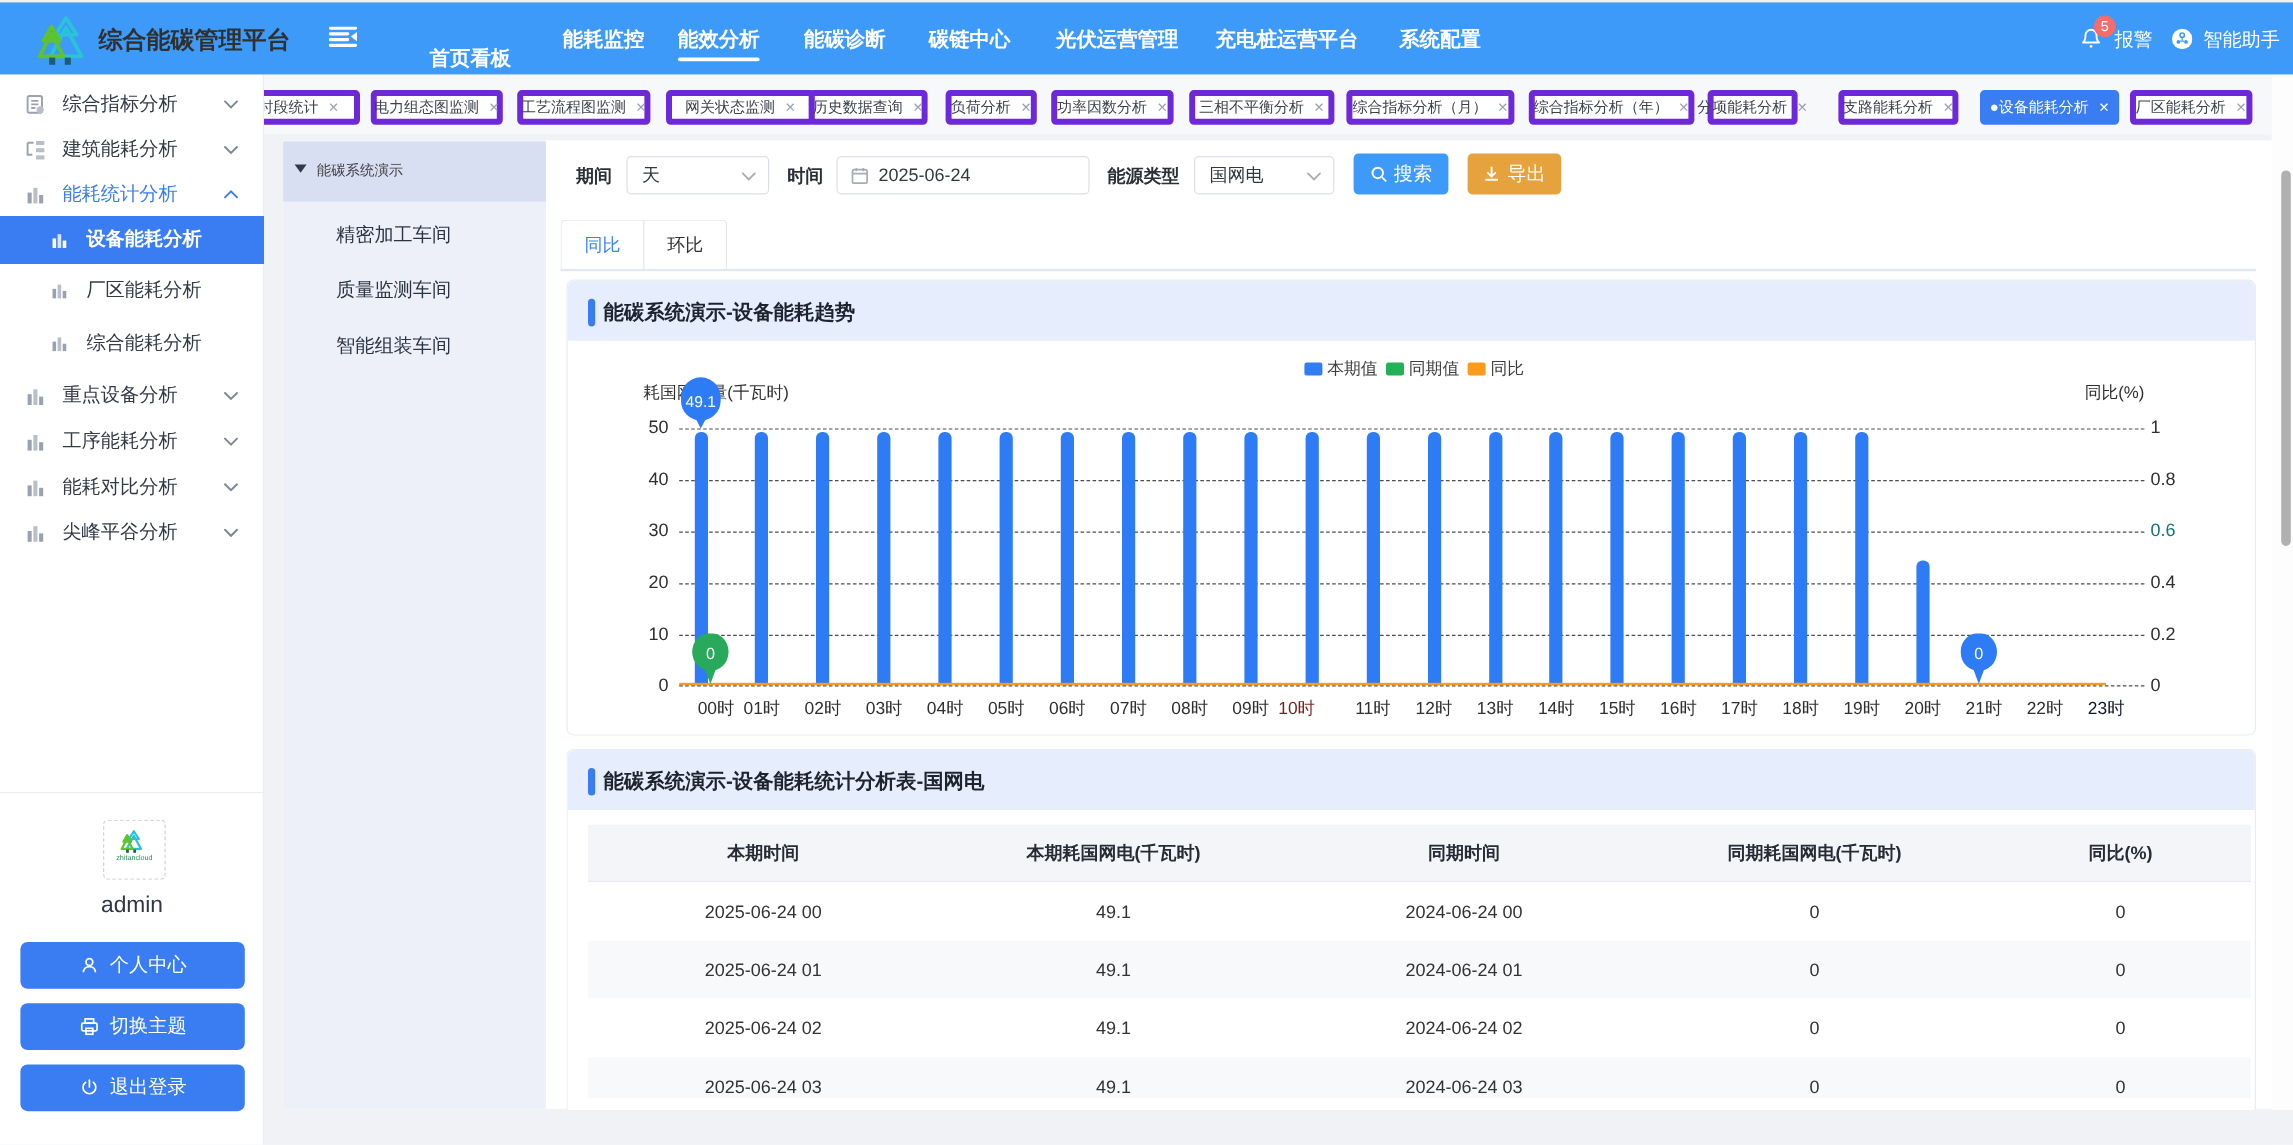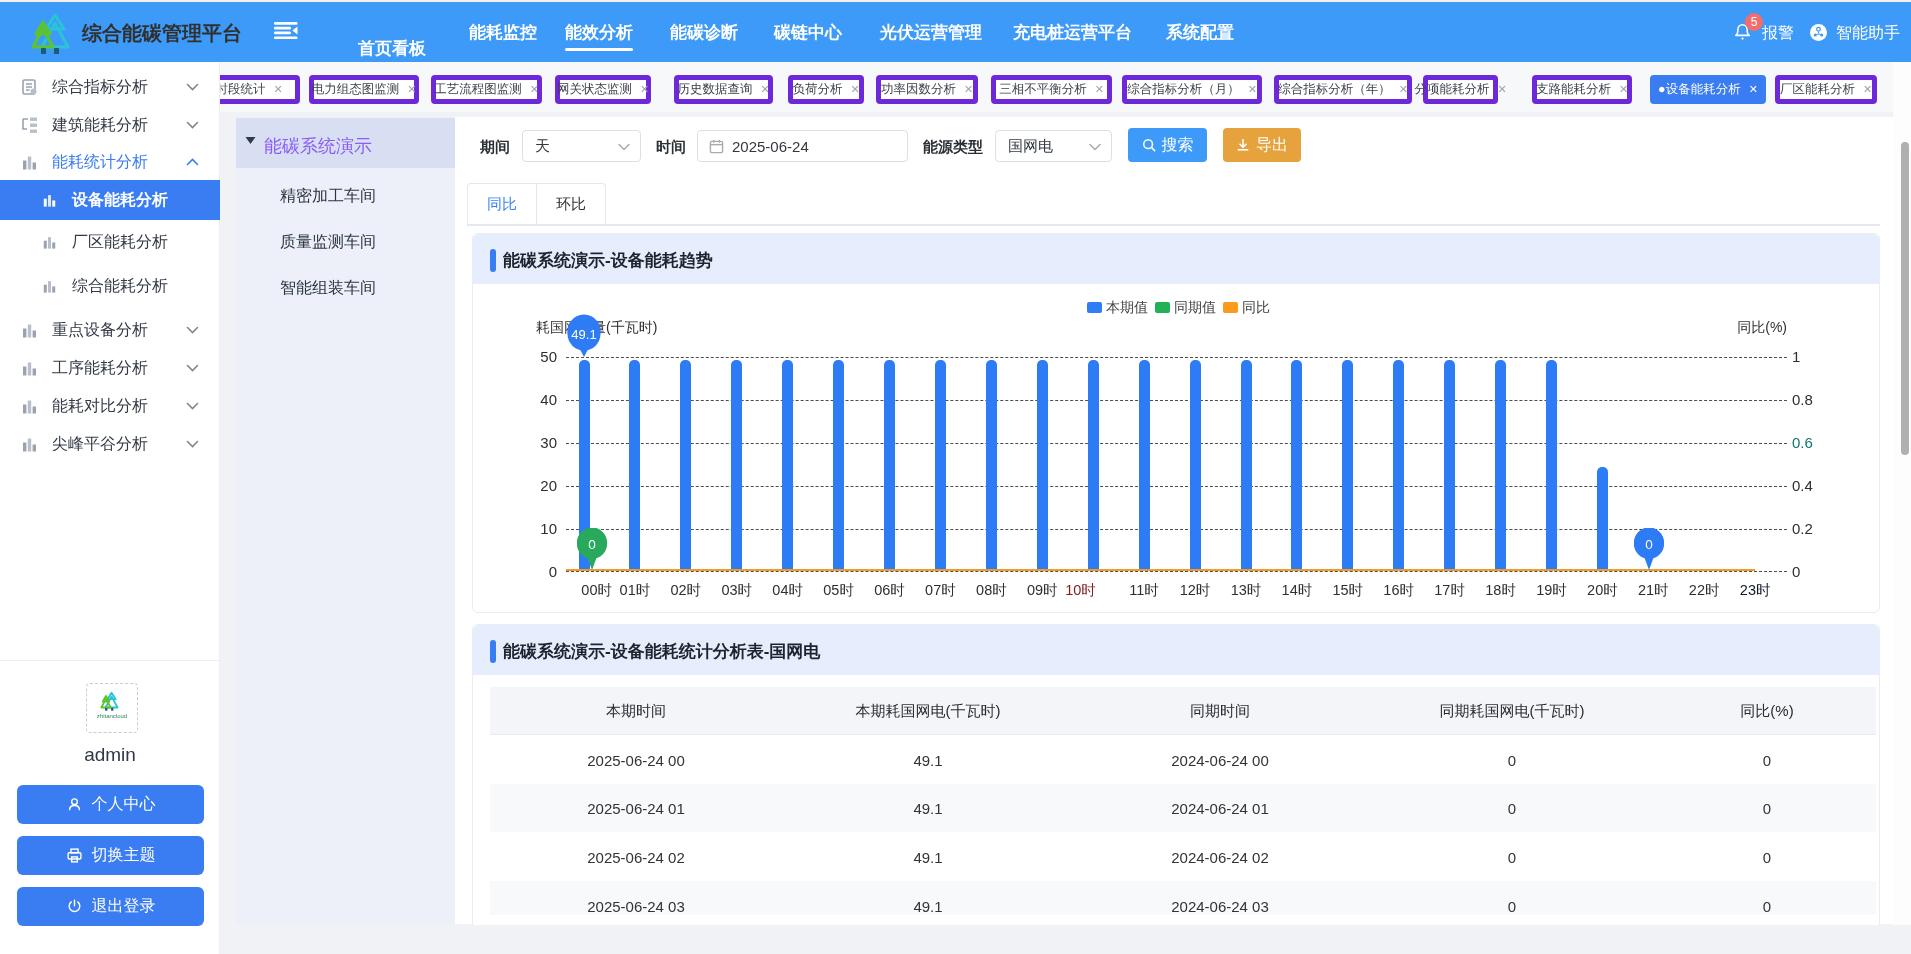--- a/index.html
+++ b/index.html
@@ -56,21 +56,21 @@
   #tabs .tab + .tab { border-left:1px solid #e4e7ed; }
 
   
   .card { left:472px; width:1408px; background:#fff; border:1px solid #e9ecf2; border-radius:6px; }
   .card-head { position:absolute; left:0; top:0; width:100%; height:50px; background:#e6edfc; border-radius:6px 6px 0 0; }
   .accent { position:absolute; left:17px; top:15px; width:6px; height:23px; background:#3a7cf2; border-radius:3px; }
   .card-title { position:absolute; left:30px; top:15px; font-size:17px; font-weight:bold; color:#1d242e; }
 
   
   .tbl-cell { position:absolute; font-size:15px; color:#333; text-align:center; }
-  .th { font-weight:normal; color:#272c34; }
+  .th { font-weight:bold; color:#272c34; }
 
   svg { display:block; }
 </style>
 </head>
 <body>
 <div id="page">
 
   <div class="abs" style="left:220px;top:62px;width:1673px;height:892px;background:#f0f2f5;"></div>
   <div class="abs" id="chipband"></div>
   <div class="abs" id="wrapper"></div>
@@ -270,39 +270,39 @@
         <path d="M12 3 v8"></path>
         <path d="M7.5 5.5 a7.5 7.5 0 1 0 9 0"></path>
       </svg>
     <span>退出登录</span>
   </div>
 
   <div class="abs" id="chiprow" style="z-index:10;">
     <div class="chip" style="left:-22px;width:102px;">时段统计<span class="x">✕</span></div>
     <div class="chip" style="left:89px;width:110px;">电力组态图监测<span class="x">✕</span></div>
     <div class="chip" style="left:211px;width:111px;">工艺流程图监测<span class="x">✕</span></div>
-    <div class="chip" style="left:335px;width:96px;">网关状态监测<span class="x">✕</span></div>
+    <div class="chip" style="left:335px;width:124px;">网关状态监测<span class="x">✕</span></div>
     <div class="chip" style="left:454px;width:99px;">历史数据查询<span class="x">✕</span></div>
     <div class="chip" style="left:568px;width:76px;">负荷分析<span class="x">✕</span></div>
     <div class="chip" style="left:656px;width:102px;">功率因数分析<span class="x">✕</span></div>
     <div class="chip" style="left:771px;width:121px;">三相不平衡分析<span class="x">✕</span></div>
     <div class="chip" style="left:902px;width:140px;">综合指标分析（月）<span class="x">✕</span></div>
     <div class="chip" style="left:1054px;width:138px;">综合指标分析（年）<span class="x">✕</span></div>
     <div class="chip" style="left:1203px;width:75px;">分项能耗分析<span class="x">✕</span></div>
     <div class="chip" style="left:1312px;width:100px;">支路能耗分析<span class="x">✕</span></div>
     <div class="chip active" style="left:1430px;width:116px;">●设备能耗分析<span class="x">✕</span></div>
     <div class="chip" style="left:1555px;width:102px;">厂区能耗分析<span class="x">✕</span></div>
   </div>
 
   <div class="abs" style="left:236px;top:117px;width:219px;height:807px;z-index:7;">
     <div id="treesel" style="position:absolute;"></div>
     <svg style="position:absolute;left:9px;top:19px;" width="11" height="9" viewBox="0 0 11 9">
         <path d="M0.5 1 L10.5 1 L5.5 8 Z" fill="#303a4a"></path>
       </svg>
-    <div style="position:absolute;left:28px;top:17px;font-size:18px;color:#8b5cf6;">能碳系统演示</div>
+    <div style="position:absolute;left:28px;top:17px;font-size:12px;color:#404040;">能碳系统演示</div>
     <div class="tree-child" style="top:69px;">精密加工车间</div>
     <div class="tree-child" style="top:115px;">质量监测车间</div>
     <div class="tree-child" style="top:161px;">智能组装车间</div>
   </div>
 
   <div class="abs" style="left:455px;top:117px;width:1440px;height:807px;z-index:8;">
 
     <div class="abs flabel" style="left:25px;">期间</div>
     <div class="abs finput" style="left:67px;width:119px;padding-left:12px;">天
       <svg style="position:absolute;right:10px;top:12px;" width="12" height="8" viewBox="0 0 12 8">

